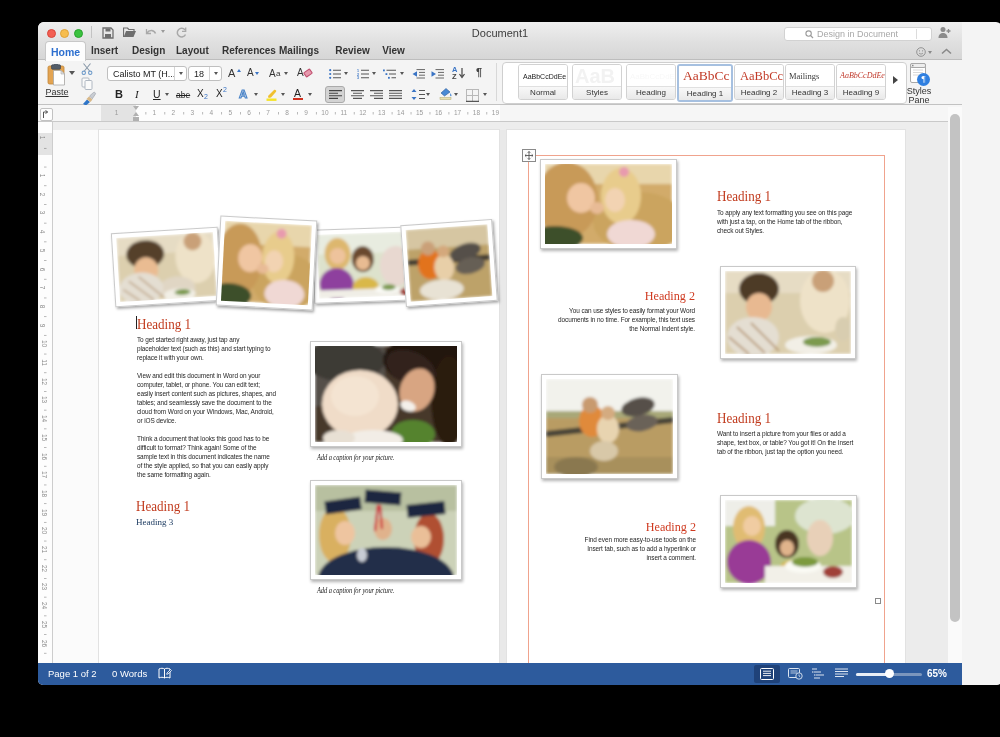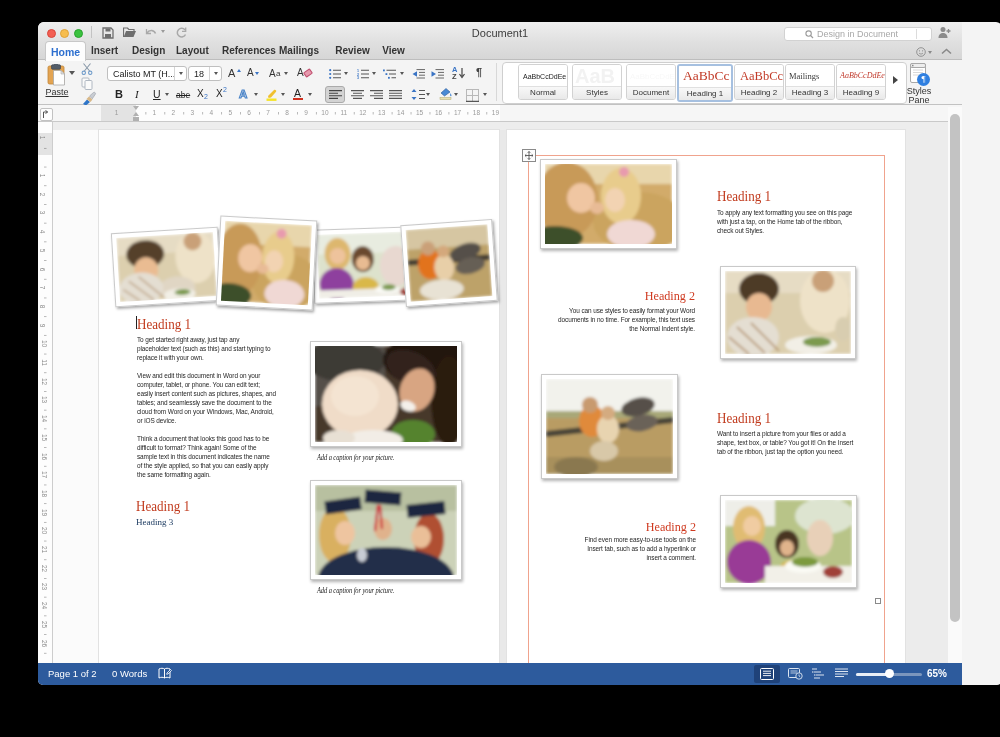--- a/index.html
+++ b/index.html
@@ -286,21 +286,21 @@
     <div class="gcell" style="left:534px;">
         <div class="gs">
           <span style="font-size:20px;color:#f2f2f2;position:absolute;left:2px;top:0px;font-weight:bold;">AaB</span>
         </div>
         <div class="gl">Styles</div>
       </div>
     <div class="gcell" style="left:588px;">
         <div class="gs">
           <span style="font-size:8px;color:#f8f8f8;position:absolute;left:3px;top:7px;">AaBbCcDdEe</span>
         </div>
-        <div class="gl">Document</div>
+        <div class="gl">Heading</div>
       </div>
     <div class="gcell" style="left:639px;width:52px;border:2px solid #a6c0e0;box-shadow:0 0 0 1px #e8f0f8 inset;margin-top:-0.5px;">
         <div class="gs">
           <span style="font-family:'Liberation Serif',serif;font-size:13.5px;color:#c23b28;position:absolute;left:4px;top:2.5px;">AaBbCc</span>
         </div>
         <div class="gl">Heading 1</div>
       </div>
     <div class="gcell" style="left:696px;">
         <div class="gs">
           <span style="font-family:'Liberation Serif',serif;font-size:12.5px;color:#c23b28;position:absolute;left:5px;top:3.5px;">AaBbCc</span>

